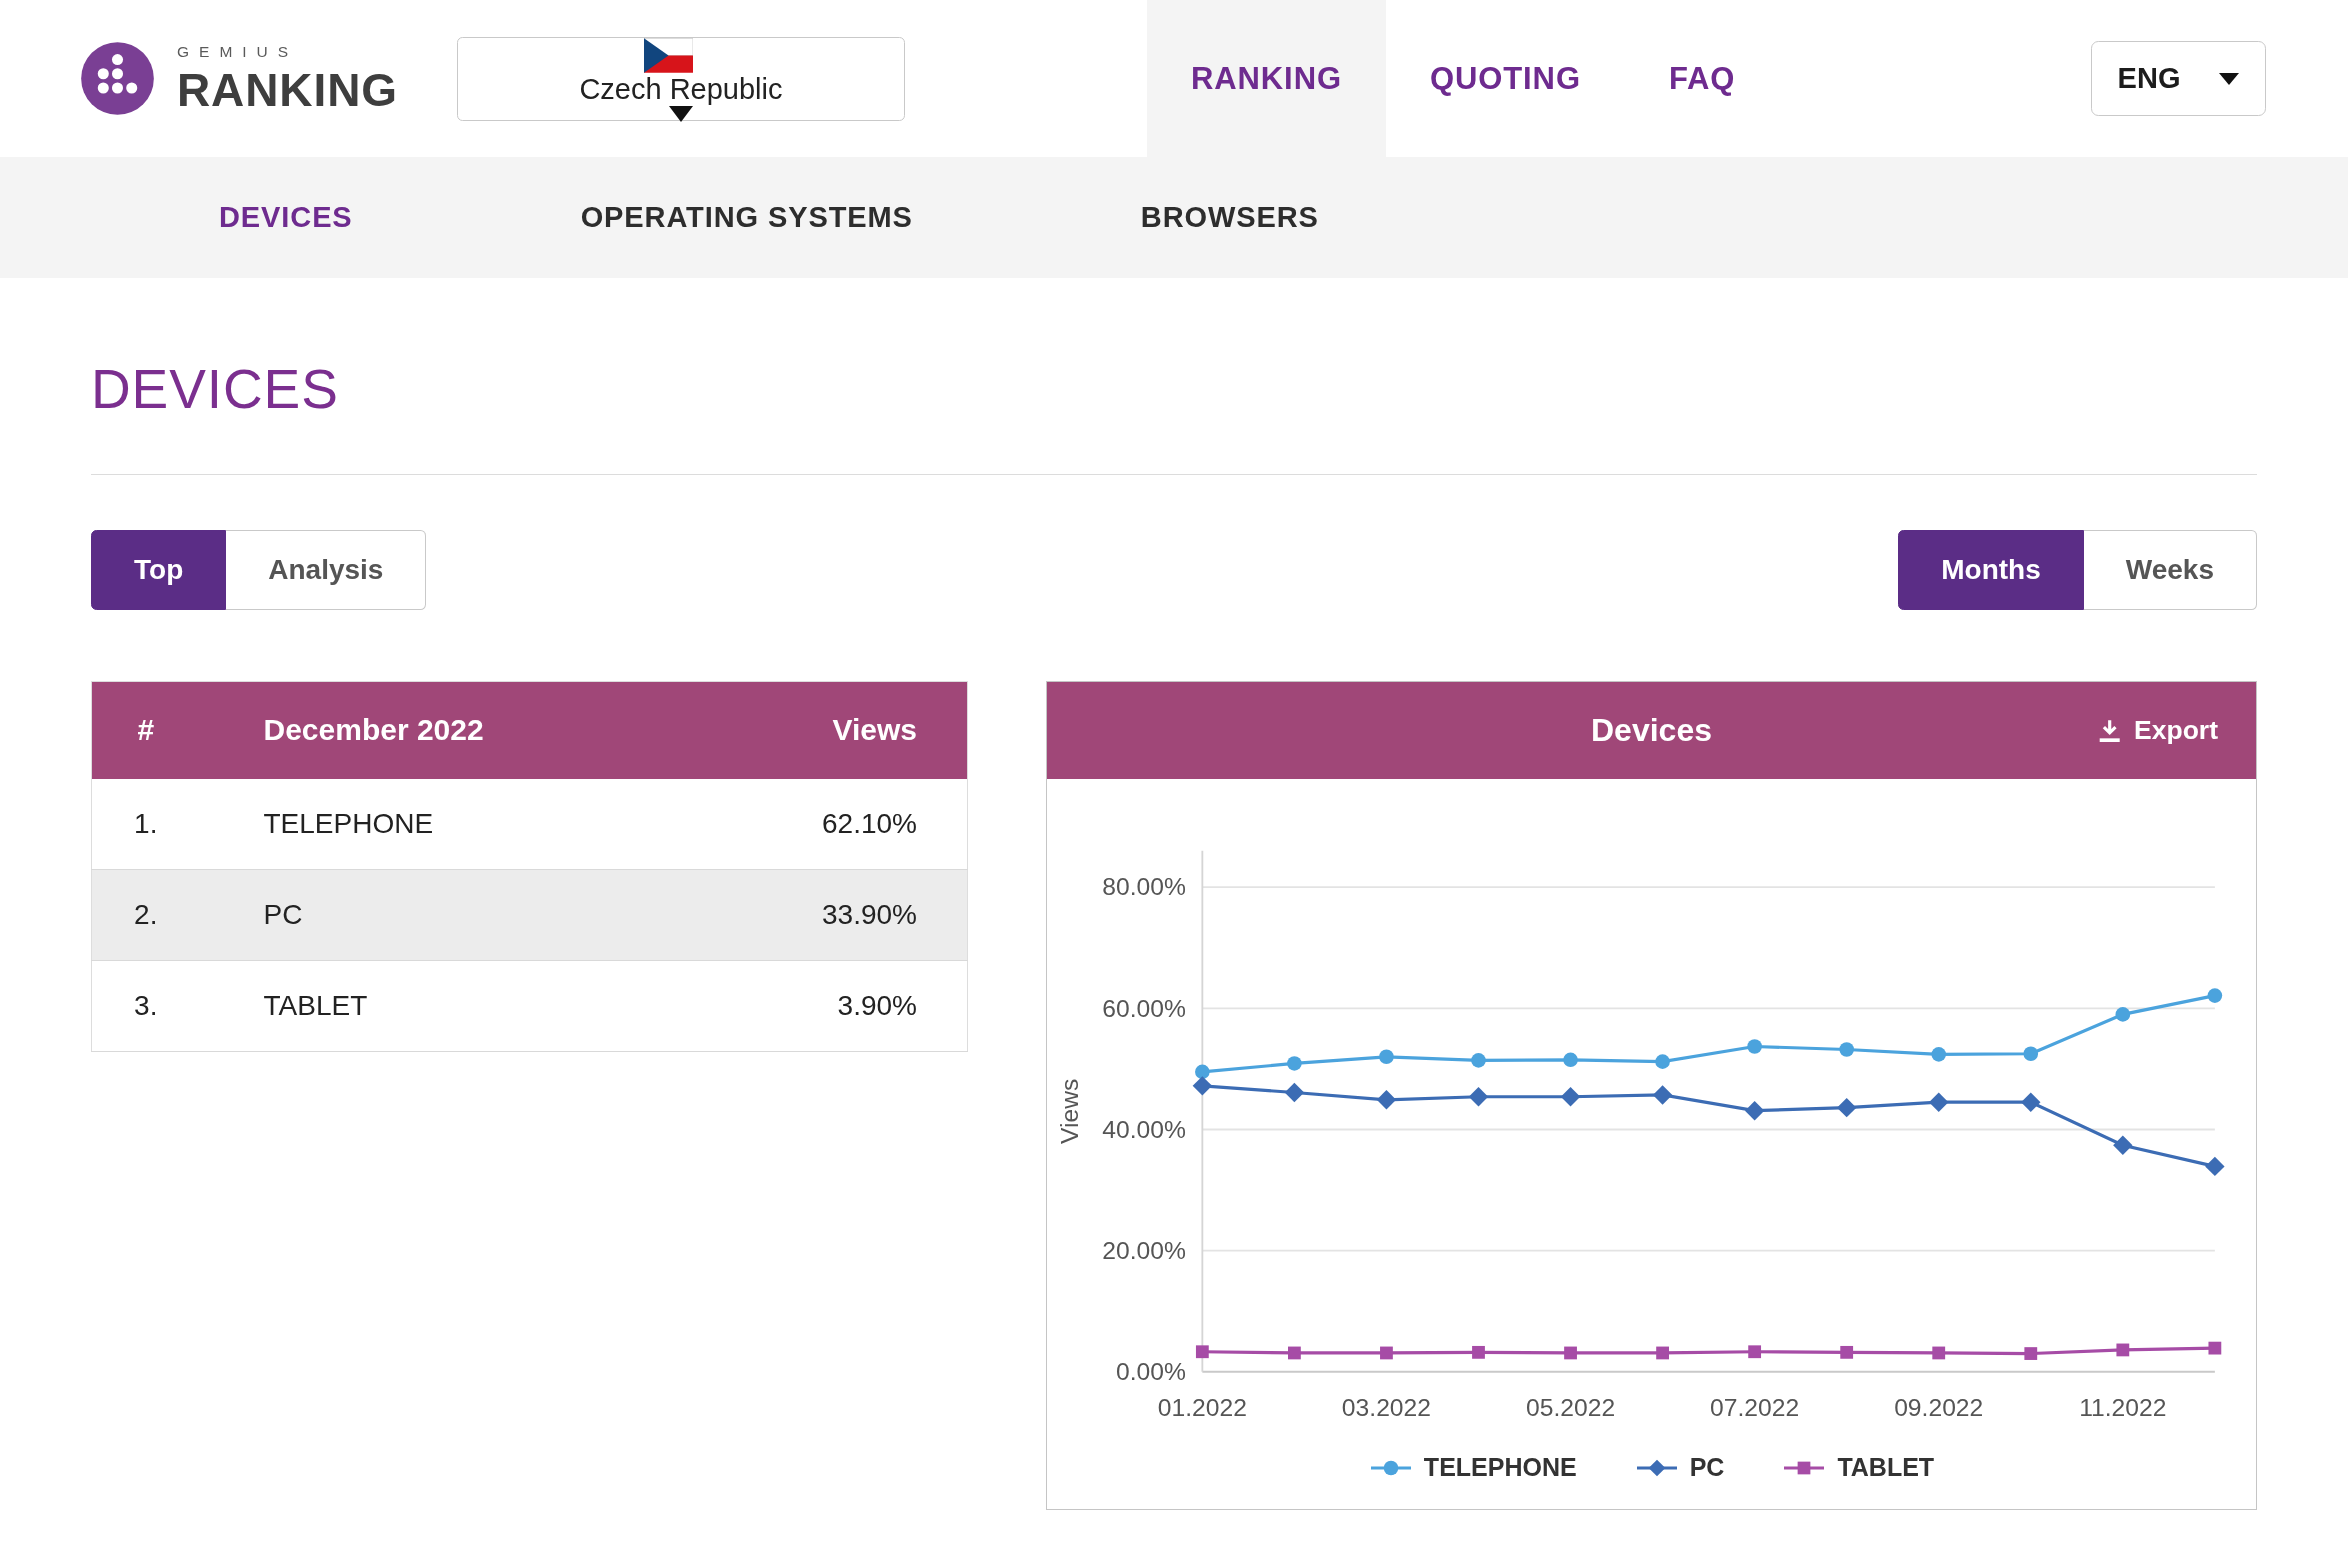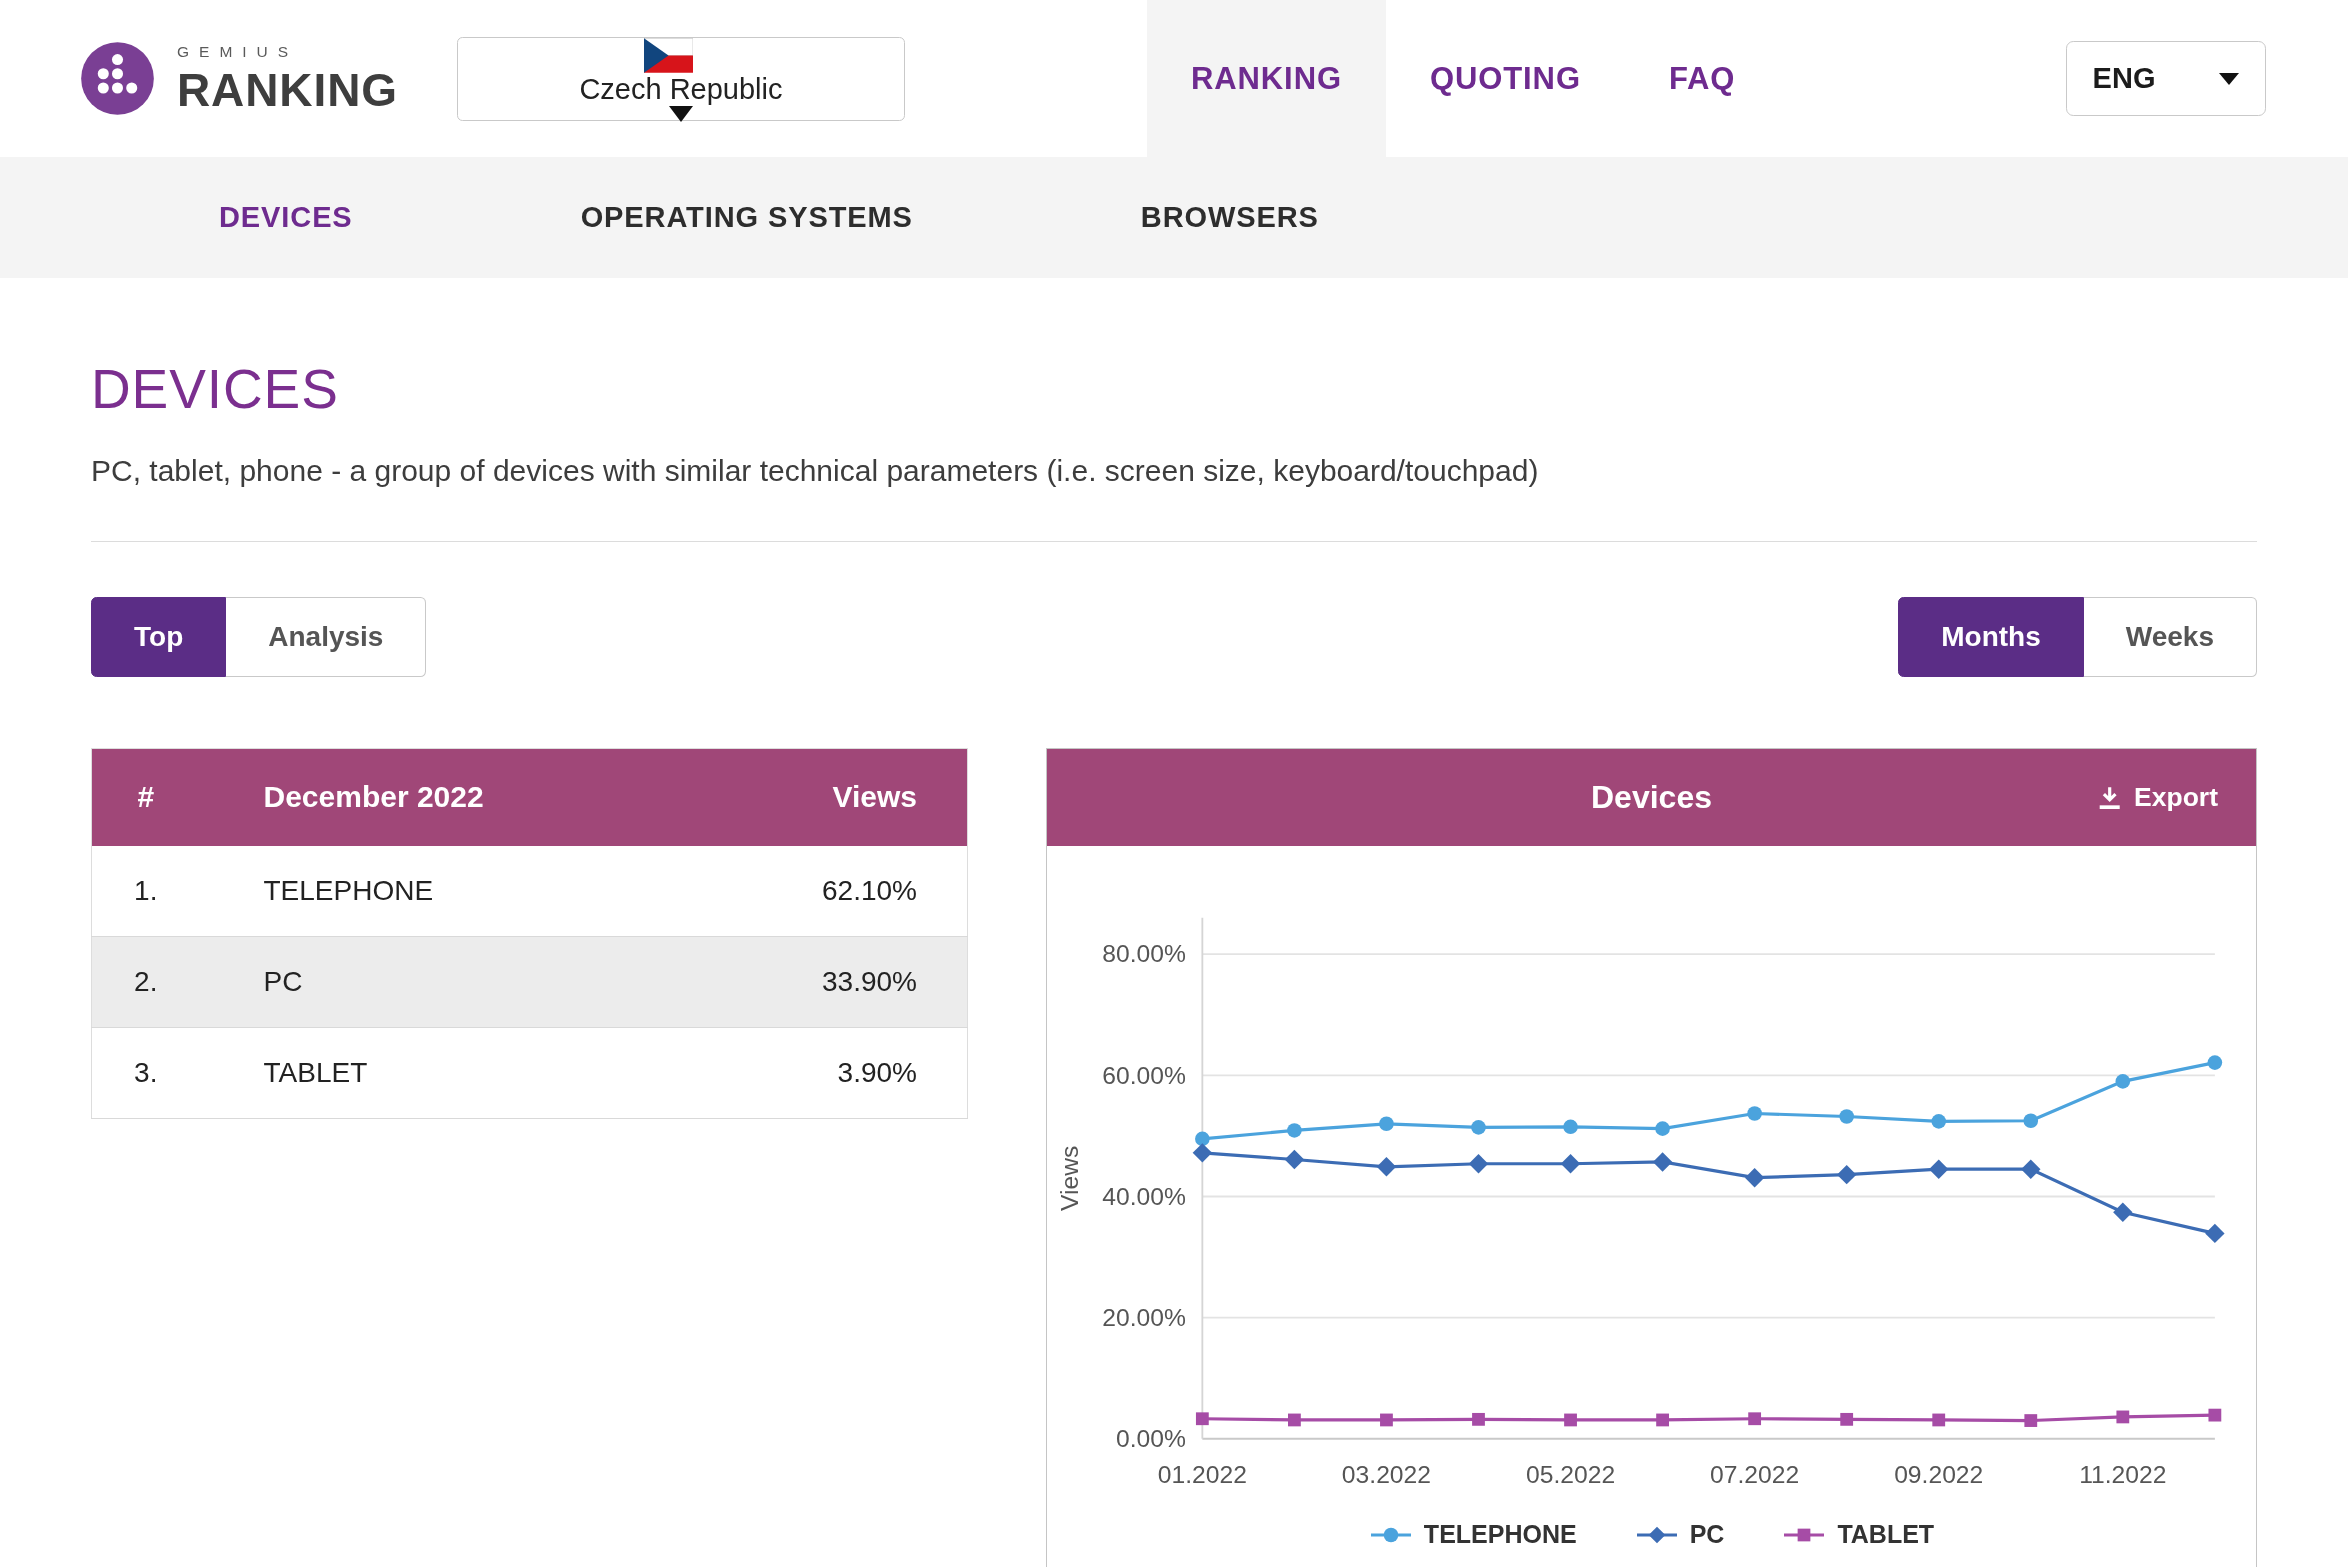--- a/index.html
+++ b/index.html
@@ -48,21 +48,21 @@
   .main-nav .nav-item {
     display:flex; align-items:center;
     padding:0 44px;
     font-size:31px; font-weight:700; letter-spacing:0.9px;
     color:#6e2b8f;
   }
   .main-nav .nav-item.active { background:#f4f4f4; }
 
   .lang-select {
     margin-left:auto;
-    width:200px; height:75px;
+    width:175px; height:75px;
     border:0.9px solid #c9c9c9; border-radius:7.3px;
     display:flex; align-items:center; justify-content:space-between;
     padding:0 25.6px;
     font-size:29px; font-weight:600; color:#1c1c1c;
     background:#fff;
   }
 
   
   .subnav {
     height:121px; background:#f4f4f4;
@@ -177,21 +177,20 @@
 </header>
 
 <nav class="subnav" data-interactable="false">
   <div class="subnav-item active" data-interactable="true">DEVICES</div>
   <div class="subnav-item" data-interactable="true">OPERATING SYSTEMS</div>
   <div class="subnav-item" data-interactable="true">BROWSERS</div>
 </nav>
 
 <main data-interactable="false">
   <h1 class="page-title" data-interactable="false">DEVICES</h1>
-  <p class="page-desc" data-interactable="false">PC, tablet, phone - a group of devices with similar technical parameters (i.e. screen size, keyboard/touchpad)</p>
   <hr class="divider" data-interactable="false">
 
   <div class="controls-row" data-interactable="false">
     <div class="toggle-group" data-interactable="false">
       <div class="toggle-btn active" data-interactable="true">Top</div>
       <div class="toggle-btn" data-interactable="true">Analysis</div>
     </div>
     <div class="toggle-group" data-interactable="false">
       <div class="toggle-btn active" data-interactable="true">Months</div>
       <div class="toggle-btn" data-interactable="true">Weeks</div>

